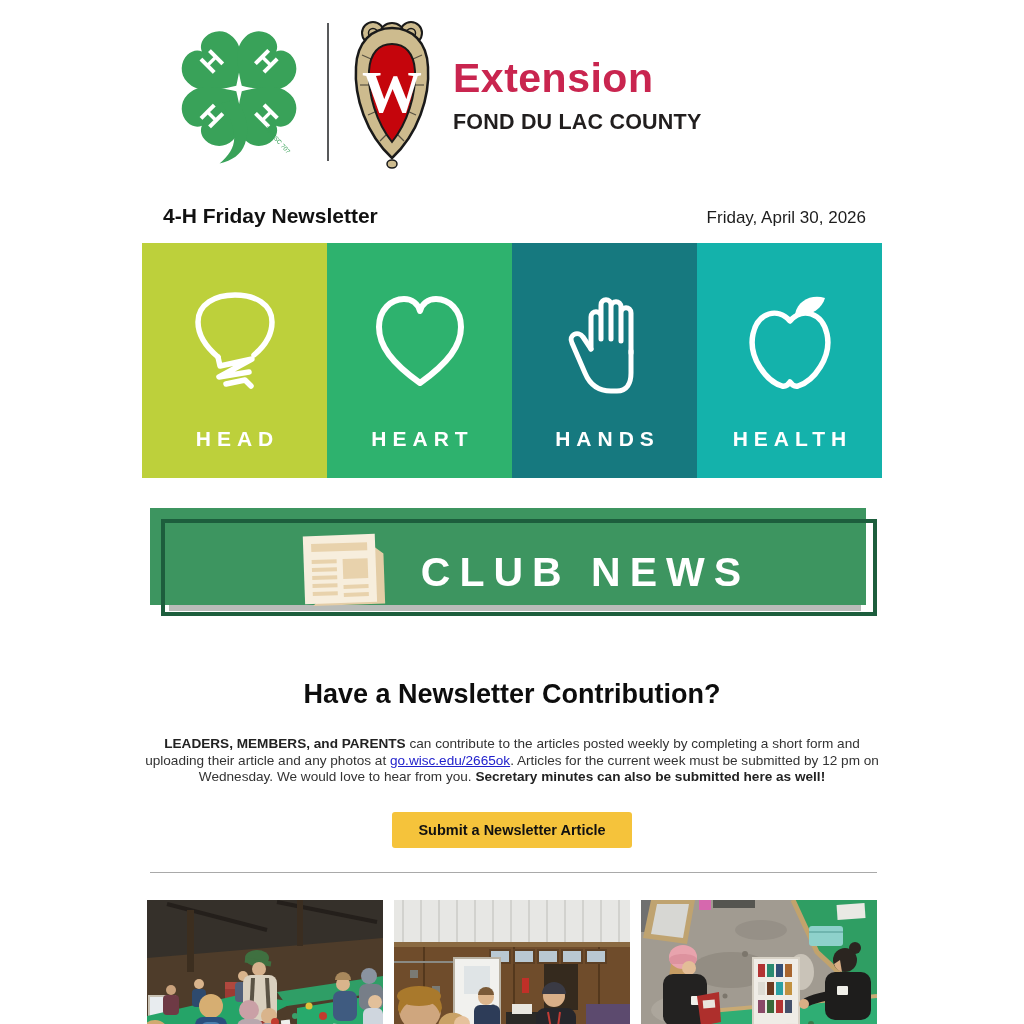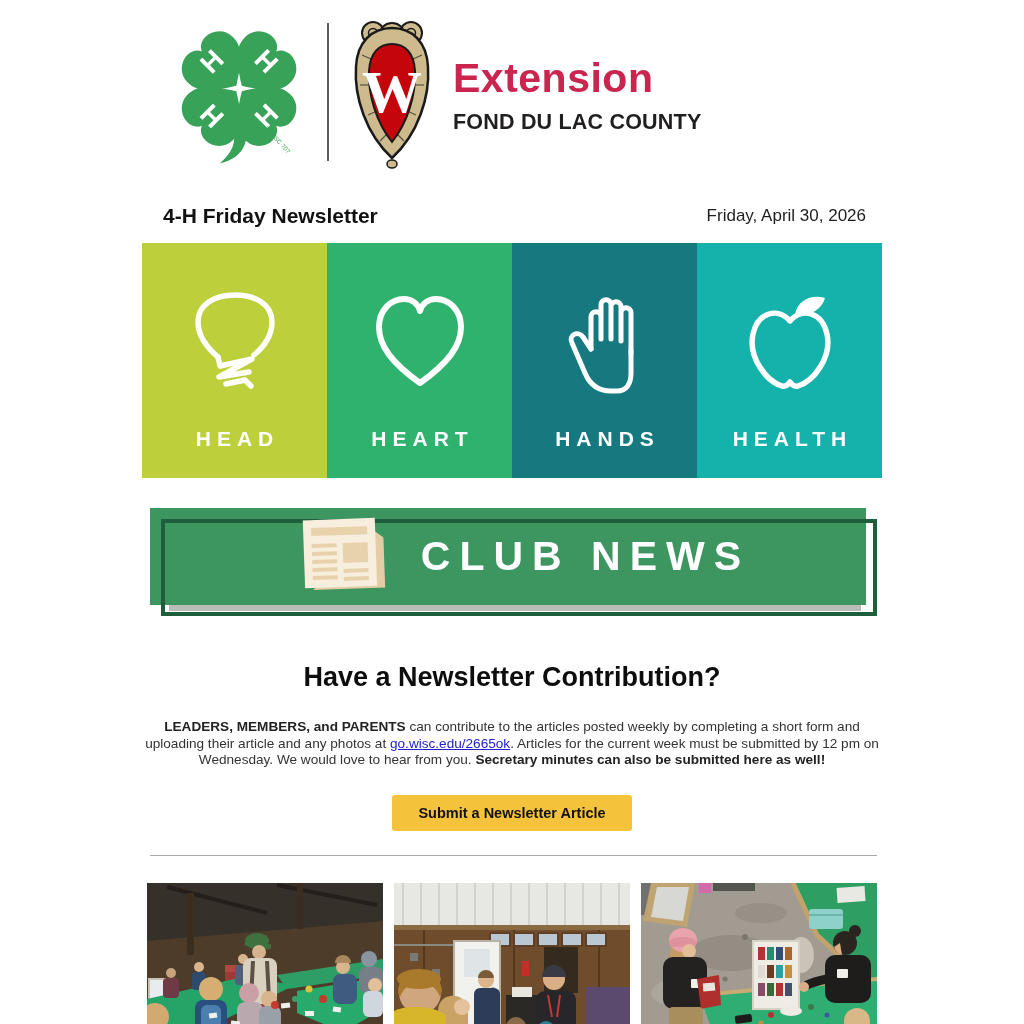--- a/index.html
+++ b/index.html
@@ -9,40 +9,40 @@
   .content { width: 740px; margin: 0 auto; }
 
   
   .header { display: flex; align-items: flex-start; padding: 15px 0 0 26px; height: 170px; }
   .logo-divider { width: 2px; height: 138px; background: #58595b; margin: 8px 15px 0 13px; flex: none; }
   .brand-text { margin-left: 13px; padding-top: 43px; }
   .brand-name { font-size: 41px; font-weight: 700; letter-spacing: 0.5px; line-height: 1; margin-bottom: 9px; }
   .brand-sub { font-size: 21.5px; font-weight: 700; color: #211e1e; line-height: 1.33; letter-spacing: 0.2px; }
 
   
-  .title-row { display: flex; justify-content: space-between; align-items: center; padding: 34px 16px 15px 21px; }
+  .title-row { display: flex; justify-content: space-between; align-items: flex-end; padding: 34px 16px 15px 21px; }
   .nl-title { font-size: 21px; font-weight: 700; color: #111; }
   .nl-date { font-size: 17px; font-weight: 400; color: #1d1d1d; }
 
   
   .pledge { display: grid; grid-template-columns: repeat(4, 1fr); height: 235px; }
   .pledge-cell { display: flex; flex-direction: column; align-items: center; justify-content: flex-end; }
   .pledge-icon { margin-bottom: 22px; }
   .pledge-label { color: #fff; font-size: 21px; font-weight: 700; letter-spacing: 6px; margin-bottom: 27px; text-indent: 6px; }
 
   
   .club-wrap { position: relative; height: 112px; margin-top: 30px; }
   .club-fill { position: absolute; left: 8px; top: 0; width: 716px; height: 97px; background: #3d9560; }
   .club-shadow { position: absolute; left: 27px; top: 97px; width: 692px; height: 6px; background: #b9bcb9; }
   .club-border { position: absolute; left: 19px; top: 11px; width: 716px; height: 97px; border: 4px solid #1d5e3d; }
-  .club-content { position: absolute; left: 8px; top: 0; width: 716px; height: 97px; display: flex; align-items: center; justify-content: center; gap: 30px; padding-left: 30px; }
+  .club-content { position: absolute; left: 8px; top: 16px; width: 716px; height: 97px; display: flex; align-items: center; justify-content: center; gap: 30px; padding-left: 30px; }
   .club-label { color: #fff; font-size: 41px; font-weight: 700; letter-spacing: 9px; }
 
   
-  .contrib-heading { margin-top: 42px; text-align: center; font-size: 27px; font-weight: 700; color: #0d0d0d; }
+  .contrib-heading { margin-top: 59px; text-align: center; font-size: 27px; font-weight: 700; color: #0d0d0d; }
   .contrib-para { margin: 26px auto 16px; width: 736px; text-align: center; font-size: 13.6px; line-height: 1.23; color: #333; }
   .contrib-para b { color: #222; }
 
   .btn-row { text-align: center; margin-top: 26px; }
   .submit-btn { display: inline-block; border: none; border-radius: 3px; padding: 10px 26px; font-family: "Liberation Sans", sans-serif; font-size: 14.5px; font-weight: 700; color: #111; cursor: pointer; }
 
   .rule { border: none; border-top: 1px solid #a9a9a9; margin: 24px 5px 0 8px; }
 
   
   .photo-row { display: flex; gap: 11px; padding-left: 5px; margin-top: 27px; height: 149px; overflow: hidden; }

